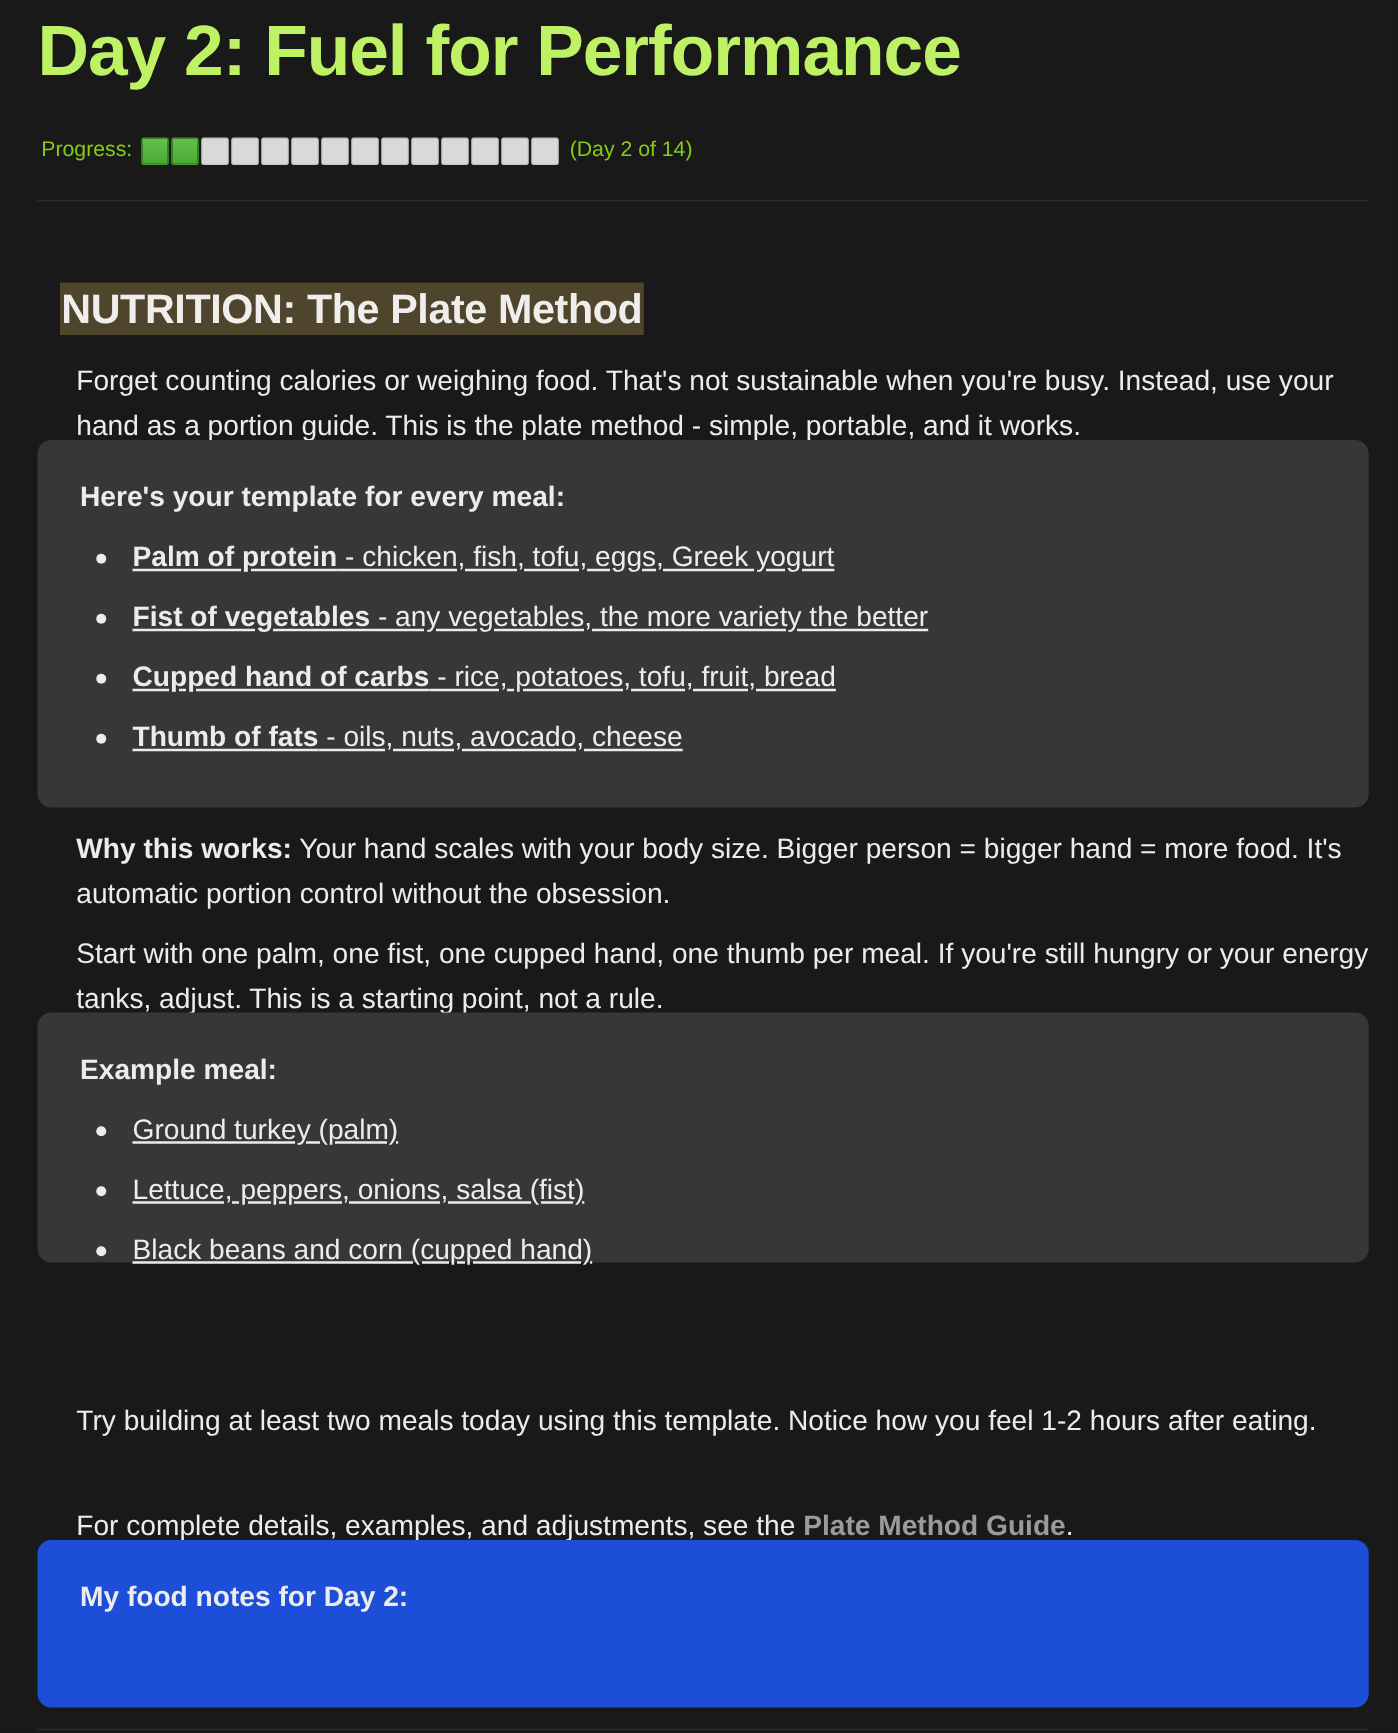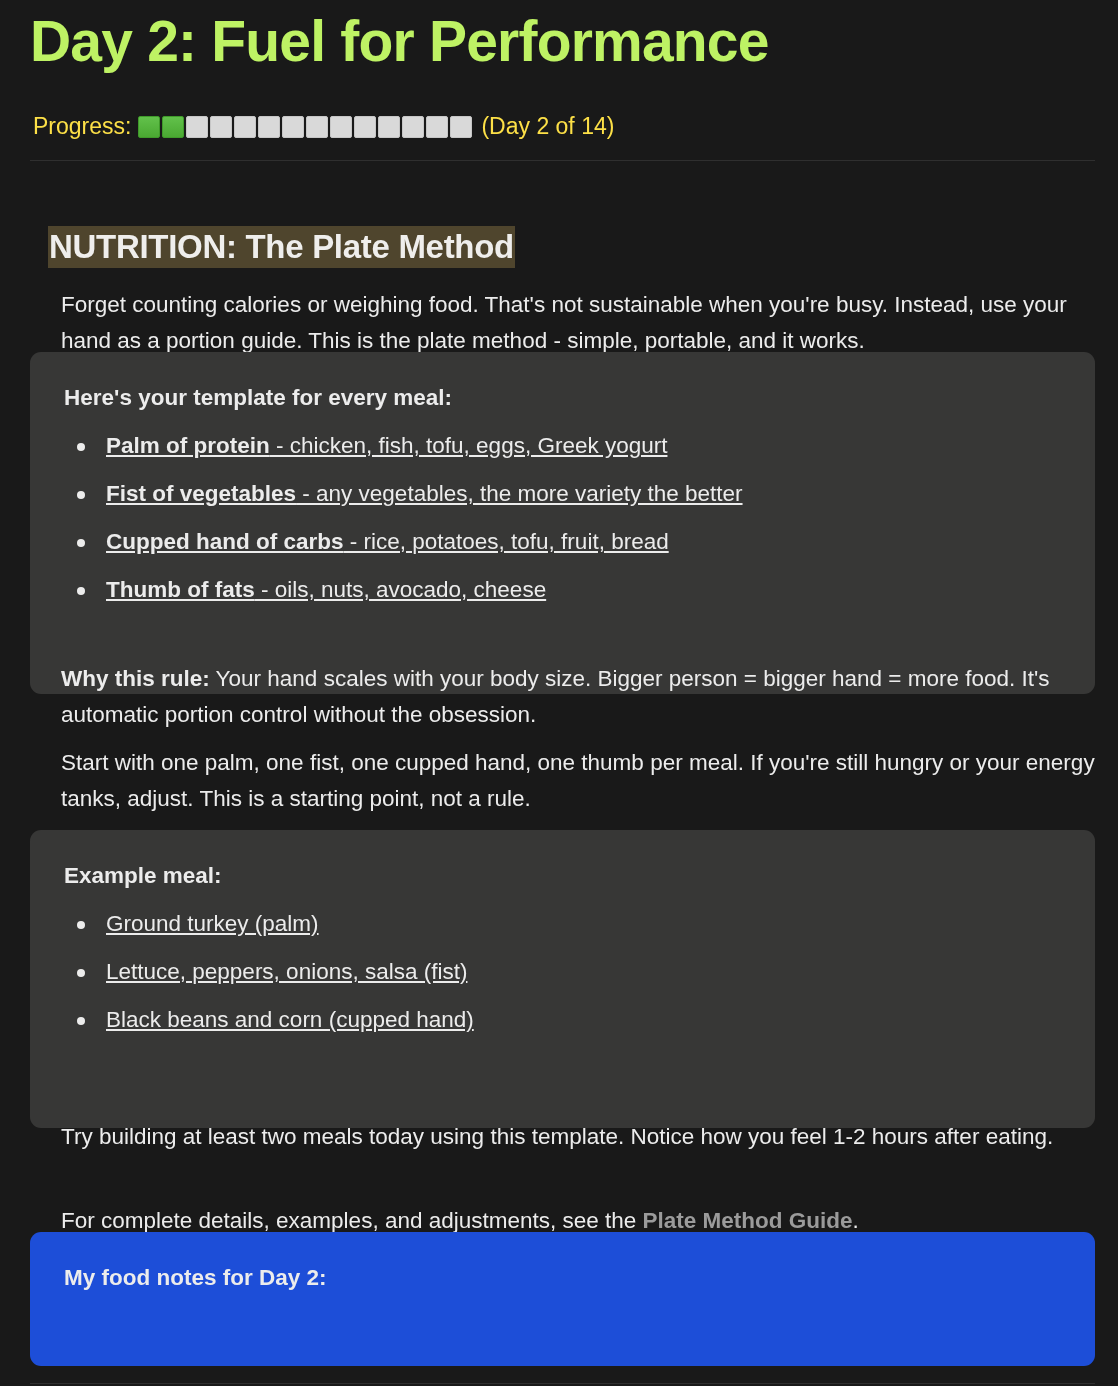--- a/index.html
+++ b/index.html
@@ -32,23 +32,23 @@
       color: #bef264;
       line-height: 70px;
       white-space: nowrap;
     }
     .progress-row {
       position: absolute;
       left: 3px;
       top: 110px;
       height: 30px;
       display: flex;
-      align-items: flex-end;
-      font-size: 23px;
-      color: #fde047;
+      align-items: flex-start;
+      font-size: 17px;
+      color: #84cc16;
       white-space: nowrap;
     }
     .progress-label { margin-right: 7px; }
     .progress-bar {
       display: flex;
       height: 24px;
       margin-right: 7px;
     }
     .seg {
       width: 22px;
@@ -174,21 +174,21 @@
       </div>
     <span>(Day 2 of 14)</span>
   </div>
 
   <div class="divider" style="top:160px"></div>
 
   <h2 class="section-heading">NUTRITION: The Plate Method</h2>
 
   <p class="para" style="top:269px">Forget counting calories or weighing food. That's not sustainable when you're busy. Instead, use your hand as a portion guide. This is the plate method - simple, portable, and it works.</p>
 
-  <div class="callout grey" style="top:352px; height:342px;">
+  <div class="callout grey" style="top:352px; height:294px;">
     <p class="callout-title">Here's your template for every meal:</p>
     <ul class="bullets">
       <li>
         <span class="bullet-dot"></span>
         <b>Palm of protein</b><span> - chicken, fish, tofu, eggs, Greek yogurt</span>
       </li>
       <li>
         <span class="bullet-dot"></span>
         <b>Fist of vegetables</b><span> - any vegetables, the more variety the better</span>
       </li>
@@ -196,25 +196,25 @@
         <span class="bullet-dot"></span>
         <b>Cupped hand of carbs</b><span> - rice, potatoes, tofu, fruit, bread</span>
       </li>
       <li>
         <span class="bullet-dot"></span>
         <b>Thumb of fats</b><span> - oils, nuts, avocado, cheese</span>
       </li>
     </ul>
   </div>
 
-  <p class="para" style="top:643px"><b>Why this rule:</b><span> Your hand scales with your body size. Bigger person = bigger hand = more food. It's automatic portion control without the obsession.</span></p>
+  <p class="para" style="top:643px"><b>Why this works:</b><span> Your hand scales with your body size. Bigger person = bigger hand = more food. It's automatic portion control without the obsession.</span></p>
 
   <p class="para" style="top:727px">Start with one palm, one fist, one cupped hand, one thumb per meal. If you're still hungry or your energy tanks, adjust. This is a starting point, not a rule.</p>
 
-  <div class="callout grey" style="top:810px; height:298px;margin-top:20px;">
+  <div class="callout grey" style="top:810px; height:200px;">
     <p class="callout-title">Example meal:</p>
     <ul class="bullets">
       <li>
         <span class="bullet-dot"></span>
         <span>Ground turkey (palm)</span>
       </li>
       <li>
         <span class="bullet-dot"></span>
         <span>Lettuce, peppers, onions, salsa (fist)</span>
       </li>

